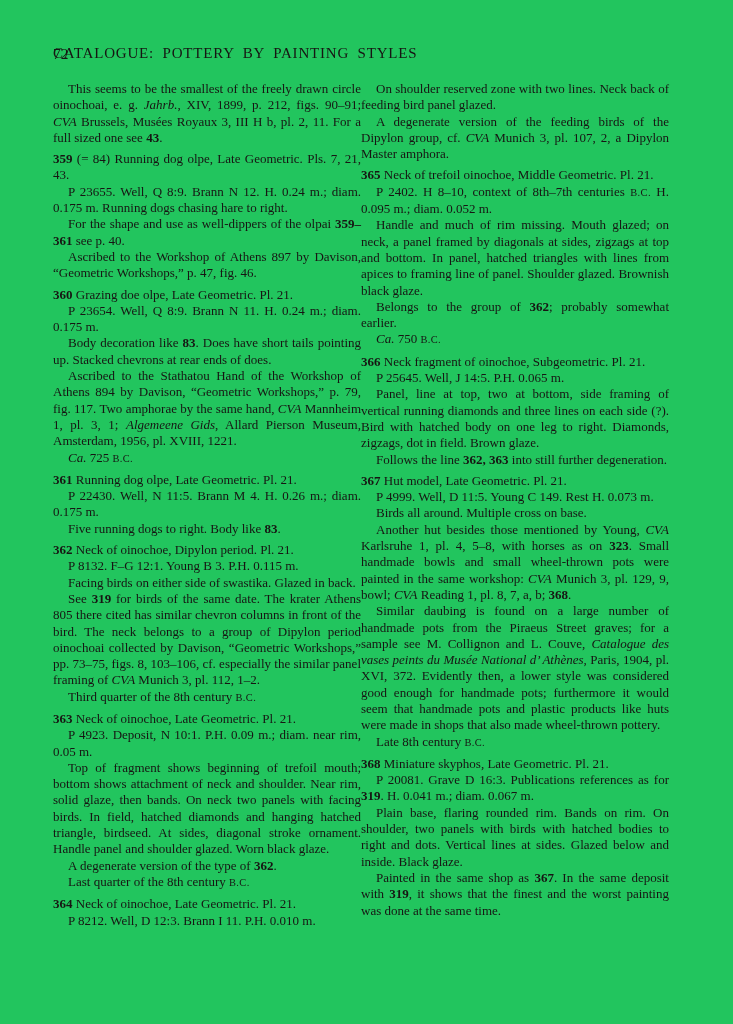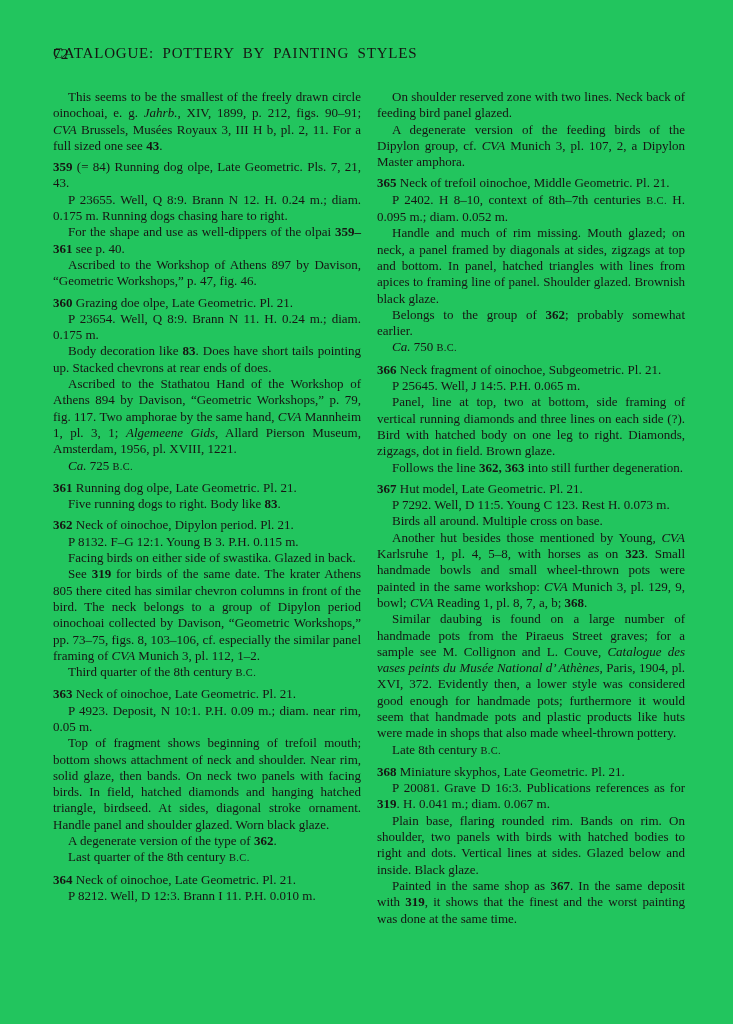--- a/index.html
+++ b/index.html
@@ -39,22 +39,20 @@
     letter-spacing: 0.8px;
     word-spacing: 4px;
     white-space: nowrap;
   }
   .columns {
     position: absolute;
     top: 81px;
     left: 53px;
     width: 633px;
     display: flex;
-    gap: 16px;
-    margin-top: 8px;
   }
   .col {
     width: 308px;
     font-size: 13px;
     line-height: 16.3px;
     text-align: justify;
   }
   .col p {
     margin: 0;
     padding: 0;
@@ -79,20 +77,21 @@
         <p class="entry"><span class="b">359</span><span> (= 84) Running dog olpe, Late Geometric. Pls. 7, 21, 43.</span></p>
         <p class="body"><span>P 23655. Well, Q 8:9. Brann N 12. H. 0.24 m.; diam. 0.175 m. Running dogs chasing hare to right.</span></p>
         <p class="body"><span>For the shape and use as well-dippers of the olpai </span><span class="b">359–361</span><span> see p. 40.</span></p>
         <p class="body"><span>Ascribed to the Workshop of Athens 897 by Davison, “Geometric Workshops,” p. 47, fig. 46.</span></p>
         <p class="entry"><span class="b">360</span><span> Grazing doe olpe, Late Geometric. Pl. 21.</span></p>
         <p class="body"><span>P 23654. Well, Q 8:9. Brann N 11. H. 0.24 m.; diam. 0.175 m.</span></p>
         <p class="body"><span>Body decoration like </span><span class="b">83</span><span>. Does have short tails pointing up. Stacked chevrons at rear ends of does.</span></p>
         <p class="body"><span>Ascribed to the Stathatou Hand of the Workshop of Athens 894 by Davison, “Geometric Workshops,” p. 79, fig. 117. Two amphorae by the same hand, </span><span class="i">CVA</span><span> Mannheim 1, pl. 3, 1; </span><span class="i">Algemeene Gids</span><span>, Allard Pierson Museum, Amsterdam, 1956, pl. XVIII, 1221.</span></p>
         <p class="body"><span class="i">Ca.</span><span> 725 </span><span class="sc">B.C.</span></p>
         <p class="entry"><span class="b">361</span><span> Running dog olpe, Late Geometric. Pl. 21.</span></p>
+        <p class="body"><span>P 22430. Well, N 11:5. Brann M 4. H. 0.26 m.; diam. 0.175 m.</span></p>
         <p class="body"><span>Five running dogs to right. Body like </span><span class="b">83</span><span>.</span></p>
         <p class="entry"><span class="b">362</span><span> Neck of oinochoe, Dipylon period. Pl. 21.</span></p>
         <p class="body"><span>P 8132. F–G 12:1. Young B 3. P.H. 0.115 m.</span></p>
         <p class="body"><span>Facing birds on either side of swastika. Glazed in back.</span></p>
         <p class="body"><span>See </span><span class="b">319</span><span> for birds of the same date. The krater Athens 805 there cited has similar chevron columns in front of the bird. The neck belongs to a group of Dipylon period oinochoai collected by Davison, “Geometric Workshops,” pp. 73–75, figs. 8, 103–106, cf. especially the similar panel framing of </span><span class="i">CVA</span><span> Munich 3, pl. 112, 1–2.</span></p>
         <p class="body"><span>Third quarter of the 8th century </span><span class="sc">B.C.</span></p>
         <p class="entry"><span class="b">363</span><span> Neck of oinochoe, Late Geometric. Pl. 21.</span></p>
         <p class="body"><span>P 4923. Deposit, N 10:1. P.H. 0.09 m.; diam. near rim, 0.05 m.</span></p>
         <p class="body"><span>Top of fragment shows beginning of trefoil mouth; bottom shows attachment of neck and shoulder. Near rim, solid glaze, then bands. On neck two panels with facing birds. In field, hatched diamonds and hanging hatched triangle, birdseed. At sides, diagonal stroke ornament. Handle panel and shoulder glazed. Worn black glaze.</span></p>
         <p class="body"><span>A degenerate version of the type of </span><span class="b">362</span><span>.</span></p>
@@ -106,21 +105,21 @@
         <p class="entry"><span class="b">365</span><span> Neck of trefoil oinochoe, Middle Geometric. Pl. 21.</span></p>
         <p class="body"><span>P 2402. H 8–10, context of 8th–7th centuries </span><span class="sc">B.C.</span><span> H. 0.095 m.; diam. 0.052 m.</span></p>
         <p class="body"><span>Handle and much of rim missing. Mouth glazed; on neck, a panel framed by diagonals at sides, zigzags at top and bottom. In panel, hatched triangles with lines from apices to framing line of panel. Shoulder glazed. Brownish black glaze.</span></p>
         <p class="body"><span>Belongs to the group of </span><span class="b">362</span><span>; probably somewhat earlier.</span></p>
         <p class="body"><span class="i">Ca.</span><span> 750 </span><span class="sc">B.C.</span></p>
         <p class="entry"><span class="b">366</span><span> Neck fragment of oinochoe, Subgeometric. Pl. 21.</span></p>
         <p class="body"><span>P 25645. Well, J 14:5. P.H. 0.065 m.</span></p>
         <p class="body"><span>Panel, line at top, two at bottom, side framing of vertical running diamonds and three lines on each side (?). Bird with hatched body on one leg to right. Diamonds, zigzags, dot in field. Brown glaze.</span></p>
         <p class="body"><span>Follows the line </span><span class="b">362, 363</span><span> into still further degeneration.</span></p>
         <p class="entry"><span class="b">367</span><span> Hut model, Late Geometric. Pl. 21.</span></p>
-        <p class="body"><span>P 7292. Well, D 11:5. Young C 123. Rest H. 0.073 m.</span></p>
+        <p class="body"><span>P 4999. Well, D 11:5. Young C 149. Rest H. 0.073 m.</span></p>
         <p class="body"><span>Birds all around. Multiple cross on base.</span></p>
         <p class="body"><span>Another hut besides those mentioned by Young, </span><span class="i">CVA</span><span> Karlsruhe 1, pl. 4, 5–8, with horses as on </span><span class="b">323</span><span>. Small handmade bowls and small wheel-thrown pots were painted in the same workshop: </span><span class="i">CVA</span><span> Munich 3, pl. 129, 9, bowl; </span><span class="i">CVA</span><span> Reading 1, pl. 8, 7, a, b; </span><span class="b">368</span><span>.</span></p>
         <p class="body"><span>Similar daubing is found on a large number of handmade pots from the Piraeus Street graves; for a sample see M. Collignon and L. Couve, </span><span class="i">Catalogue des vases peints du Musée National d’ Athènes</span><span>, Paris, 1904, pl. XVI, 372. Evidently then, a lower style was considered good enough for handmade pots; furthermore it would seem that handmade pots and plastic products like huts were made in shops that also made wheel-thrown pottery.</span></p>
         <p class="body"><span>Late 8th century </span><span class="sc">B.C.</span></p>
         <p class="entry"><span class="b">368</span><span> Miniature skyphos, Late Geometric. Pl. 21.</span></p>
         <p class="body"><span>P 20081. Grave D 16:3. Publications references as for </span><span class="b">319</span><span>. H. 0.041 m.; diam. 0.067 m.</span></p>
         <p class="body"><span>Plain base, flaring rounded rim. Bands on rim. On shoulder, two panels with birds with hatched bodies to right and dots. Vertical lines at sides. Glazed below and inside. Black glaze.</span></p>
         <p class="body"><span>Painted in the same shop as </span><span class="b">367</span><span>. In the same deposit with </span><span class="b">319</span><span>, it shows that the finest and the worst painting was done at the same time.</span></p>
       </div>
   </div>

